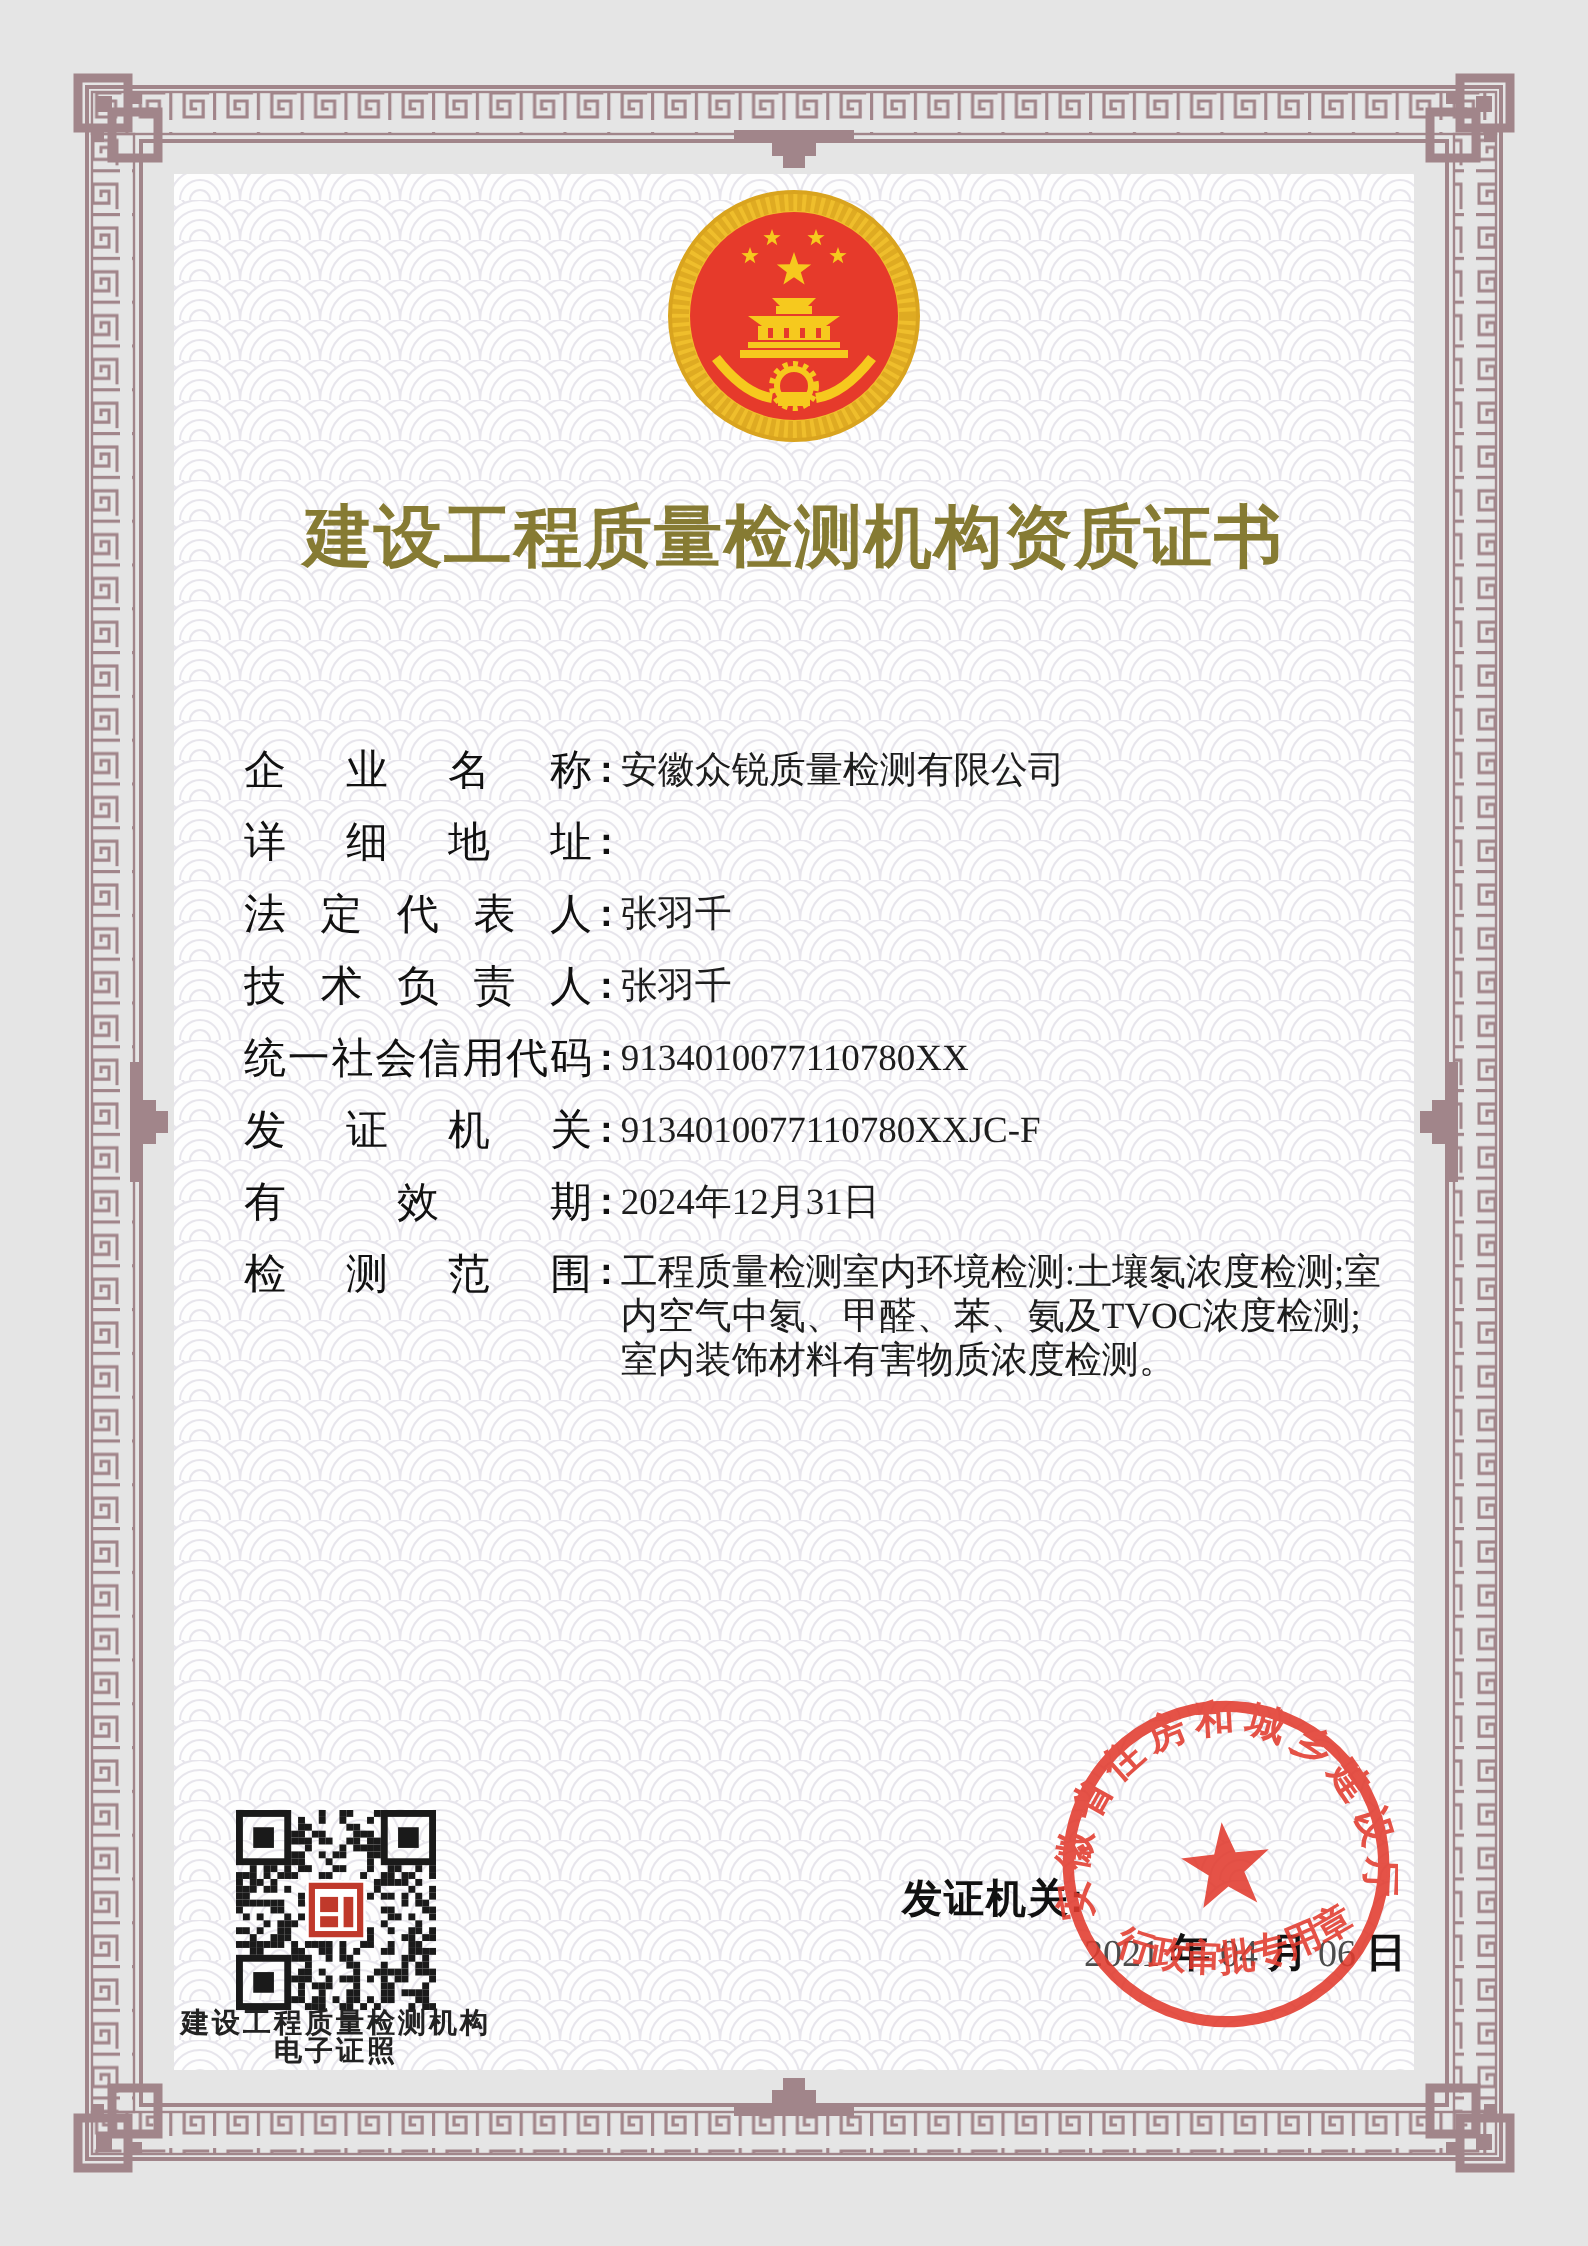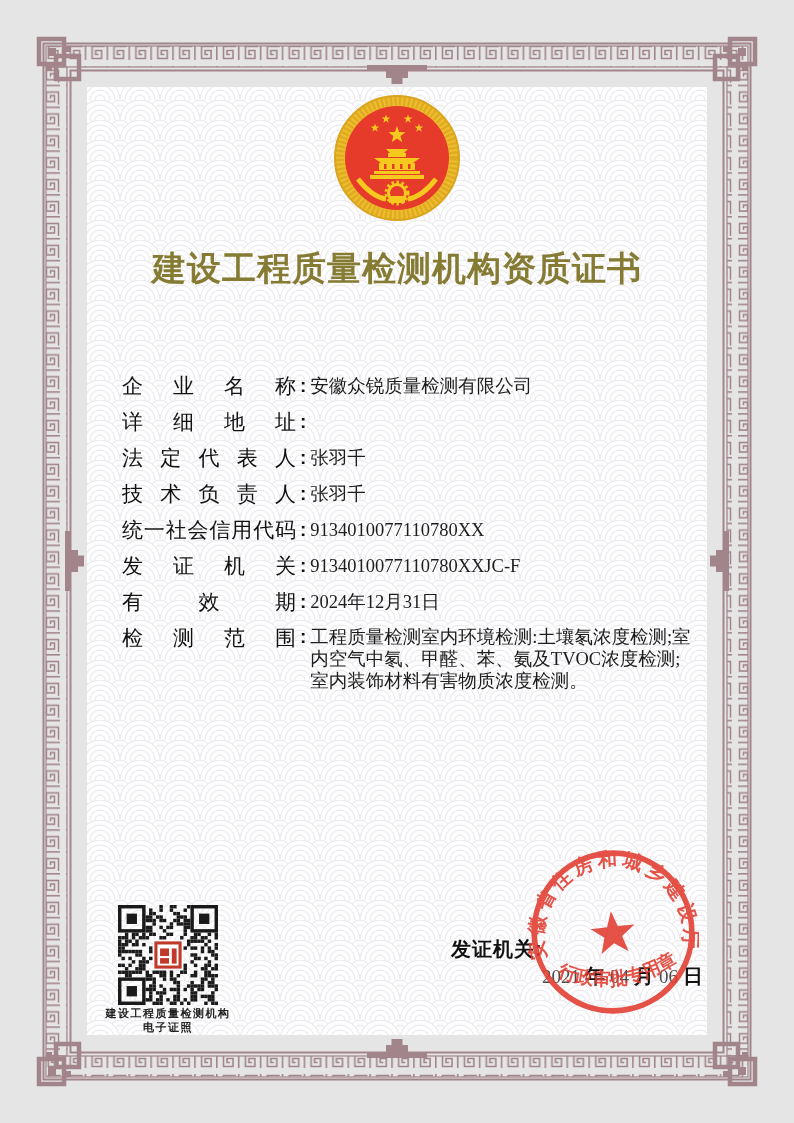--- a/index.html
+++ b/index.html
@@ -7,21 +7,21 @@
         font-family:"Liberation Sans",sans-serif;}
   .layer{position:absolute;top:0;left:0;}
   
   .title{position:absolute;top:246px;left:0;width:100%;text-align:center;
          font-size:34px;font-weight:bold;letter-spacing:1px;color:#867b33;}
   
   .emblem{position:absolute;left:334px;top:95px;width:126px;height:126px;}
   .sealbox{position:absolute;left:527px;top:846px;width:172px;height:172px;z-index:4;}
   .qrbox{position:absolute;left:118px;top:905px;width:100px;height:100px;z-index:3;}
   .qrcap{position:absolute;left:68px;top:1006px;width:200px;text-align:center;z-index:3;
-         font-family:"Liberation Serif",serif;font-weight:700;font-size:11px;
+         font-family:"Liberation Serif",serif;font-weight:700;font-size:14px;
          letter-spacing:1.5px;color:#222;line-height:14px;}
   
   .fields{position:absolute;left:122px;top:374px;width:576px;z-index:2;}
   .row{display:flex;align-items:center;margin-bottom:12px;}
   .row.top{align-items:flex-start;}
   .flabel{display:inline-block;width:174px;min-width:174px;font-size:21px;font-weight:normal;
           color:#111;text-align:justify;text-align-last:justify;line-height:24px;}
   .colon{font-size:19px;font-weight:bold;color:#111;margin:0 4px 0 4px;line-height:22px;}
   .fvalue{flex:1;font-family:"Liberation Serif",serif;font-size:18.5px;color:#1d1d1d;
           line-height:22px;}

